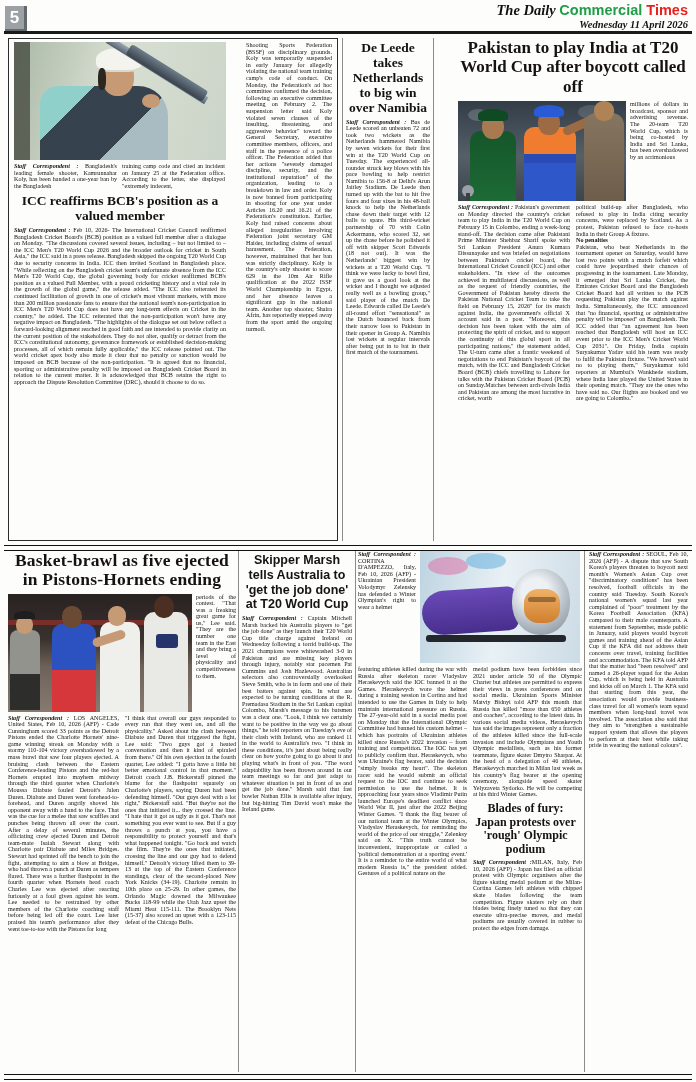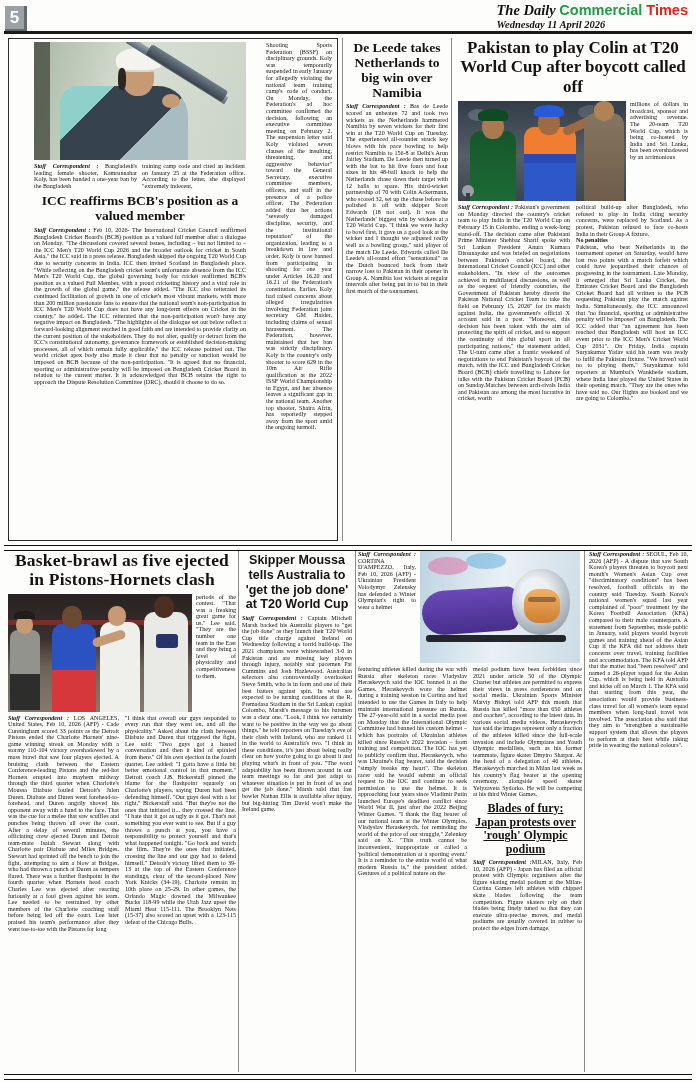--- a/index.html
+++ b/index.html
@@ -4,21 +4,21 @@
 <style>
   html,body{margin:0;padding:0;background:#e8e8e6;}
   .page{position:relative;width:696px;height:1082px;background:#fdfdfb;margin:0 auto;
         font-family:"Liberation Serif",serif;color:#15120f;overflow:hidden;}
   
   .hdr{position:absolute;top:0;left:0;right:0;height:34px;}
   .pagenum{position:absolute;left:5px;top:6px;width:19px;height:23px;background:#9ba1a5;
            border-right:3px solid #63696d;border-bottom:3px solid #63696d;
            color:#fff;font-family:"Liberation Sans",sans-serif;font-weight:bold;
            font-size:17px;text-align:center;line-height:23px;}
-  .mast{position:absolute;right:8px;top:3px;text-align:left;line-height:1.05;}
+  .mast{position:absolute;right:8px;top:3px;text-align:right;line-height:1.05;}
   .mast .l1{font-size:14.5px;font-weight:bold;}
   .mast .t1{font-style:italic;font-family:"Liberation Serif",serif;color:#111;}
   .mast .t2{font-family:"Liberation Sans",sans-serif;color:#1f9e47;}
   .mast .t3{font-family:"Liberation Sans",sans-serif;color:#e8201f;}
   .mast .l2{font-size:10.5px;font-weight:bold;font-style:italic;margin-top:1px;}
   .hrule{position:absolute;top:31px;left:4px;right:4px;height:3px;background:#1a1a1a;}
   
   .body-t{font-size:6.1px;line-height:6.6px;text-align:justify;overflow:hidden;}
   .byline{font-weight:bold;font-style:italic;}
   .subhead-inline{font-weight:bold;display:block;}
@@ -29,29 +29,29 @@
   .topsec{position:absolute;top:38px;left:8px;width:680px;height:505px;}
   .botsec{position:absolute;top:551px;left:8px;width:680px;height:521px;}
   .divider{position:absolute;top:545px;left:4px;right:4px;height:4px;
            border-top:1.5px solid #111;border-bottom:1px solid #111;}
   .botline{position:absolute;top:1074px;left:4px;right:4px;height:4px;
            border-top:1.5px solid #111;border-bottom:1px solid #111;}
   
   .box-koly{position:absolute;left:0;top:0;width:330px;height:503px;border:1px solid #2b2b2b;
             padding:3px 5px;box-sizing:border-box;}
   .koly-h{font-size:19px;line-height:1.12;margin:2px 0 5px 0;}
-  .koly-row{display:flex;gap:20px;height:438px;margin-left:20px;}
+  .koly-row{display:flex;gap:20px;height:438px;}
   .koly-left{width:212px;flex:none;}
   .koly-side{flex:1;height:100%;}
   .photo-frame{position:relative;overflow:hidden;flex:none;}
   .below-row{display:flex;gap:5px;margin-top:3px;}
   .minicol{width:103px;}
   .icc-h{font-size:13.5px;line-height:1.1;margin:5px 0 3px 0;}
   
-  .col-deleede{position:absolute;left:334px;top:0;width:110px;height:503px;
+  .col-deleede{position:absolute;left:334px;top:0;width:92px;height:503px;
                border-left:1px solid #8b8b88;border-right:1px solid #8b8b88;
                padding:0 3px;box-sizing:border-box;}
   .dl-h{font-size:13.5px;line-height:1.12;margin:2px 0 3px 0;}
   
   .box-pak{position:absolute;left:450px;top:0;width:230px;height:503px;}
   .pak-h{font-size:17px;line-height:1.14;margin:0 0 5px 0;}
   .pak-row1{display:flex;gap:4px;}
   .pak-narrow{flex:1;}
   .pak-row2{display:flex;gap:6px;margin-top:3px;}
   .pak-c{width:112px;}
@@ -67,21 +67,21 @@
              border-left:1px solid #8b8b88;border-right:1px solid #8b8b88;
              padding:0 3px;box-sizing:border-box;}
   .marsh-h{font-size:12.5px;line-height:1.18;margin:2px 0 3px 0;}
   
   .box-zel{position:absolute;left:350px;top:0;width:224px;height:521px;}
   .zel-h{font-size:15.5px;line-height:1.15;margin:0 0 4px 0;}
   .zel-row1{display:flex;gap:4px;}
   .zel-side{width:58px;flex:none;}
   .zel-row2{display:flex;gap:6px;margin-top:3px;}
   .zel-c{width:109px;}
-  .blades-h{font-size:12px;line-height:1.15;margin:4px 4px 2px 0;text-decoration:underline;}
+  .blades-h{font-size:12px;line-height:1.15;margin:4px 4px 2px 0;}
   
   .col-korea{position:absolute;left:576px;top:0;width:104px;height:521px;
              border-left:1px solid #8b8b88;padding:0 0 0 4px;box-sizing:border-box;}
   .kor-h{font-size:12px;line-height:1.2;margin:2px 0 3px 0;}
   
   .ph{position:absolute;}
   .photo-shooter{width:212px;height:118px;background:linear-gradient(105deg,#aab8a6 0%,#d8dfd2 45%,#cbd4c8 100%);}
   .photo-cricket{width:168px;height:100px;background:linear-gradient(#333d48,#555f68 55%,#3c444d);}
   .photo-nba{width:184px;height:118px;background:linear-gradient(#282221 0%,#3a312e 38%,#6e625a 62%,#887a6f 100%);}
   .photo-skel{width:160px;height:112px;background:linear-gradient(100deg,#bdd3e1,#e9f1f5 50%,#ccdbe5);}
@@ -125,21 +125,21 @@
         <div class="koly-side body-t">Shooting Sports Federation (BSSF) on disciplinary grounds. Koly was temporarily suspended in early January for allegedly violating the national team training camp's code of conduct. On Monday, the Federation's ad hoc committee confirmed the decision, following an executive committee meeting on February 2. The suspension letter said Koly violated seven clauses of the insulting, threatening, and aggressive behavior" toward the General Secretary, executive committee members, officers, and staff in the presence of a police officer. The Federation added that her actions "severely damaged discipline, security, and the institutional reputation" of the organization, leading to a breakdown in law and order. Koly is now banned from participating in shooting for one year under Articles 16.20 and 16.21 of the Federation's constitution. Earlier, Koly had raised concerns about alleged irregularities involving Federation joint secretary GM Haider, including claims of sexual harassment. The Federation, however, maintained that her ban was strictly disciplinary. Koly is the country's only shooter to score 629 in the 10m Air Rifle qualification at the 2022 ISSF World Championship in Egypt, and her absence leaves a significant gap in the national team. Another top shooter, Shaira Afrin, has reportedly stepped away from the sport amid the ongoing turmoil.</div>
       </div>
     </div>
 
     <div class="col-deleede">
       <h3 class="ser-h dl-h">De Leede takes Netherlands to big win over Namibia</h3>
       <div class="body-t" style="height:438px;"><span class="byline">Staff Correspondent :</span> <span>Bas de Leede scored an unbeaten 72 and took two wickets as the Netherlands hammered Namibia by seven wickets for their first win at the T20 World Cup on Tuesday. The experienced all-rounder struck key blows with his pace bowling to help restrict Namibia to 156-8 at Delhi's Arun Jaitley Stadium. De Leede then turned up with the bat to hit five fours and four sixes in his 48-ball knock to help the Netherlands chase down their target with 12 balls to spare. His third-wicket partnership of 70 with Colin Ackermann, who scored 32, set up the chase before he polished it off with skipper Scott Edwards (18 not out). It was the Netherlands' biggest win by wickets at a T20 World Cup. "I think we were lucky to bowl first, it gave us a good look at the wicket and I thought we adjusted really well as a bowling group," said player of the match De Leede. Edwards called De Leede's all-round effort "sensational" as the Dutch bounced back from their narrow loss to Pakistan in their opener in Group A. Namibia lost wickets at regular intervals after being put in to bat in their first match of the tournament.</span></div>
     </div>
 
     <div class="box-pak">
-      <h1 class="ser-h pak-h">Pakistan to play Colin at T20 World Cup after boycott called off</h1>
+      <h1 class="ser-h pak-h">Pakistan to play India at T20 World Cup after boycott called off</h1>
       <div class="pak-row1">
         <div class="photo-frame photo-cricket">
           <div class="ph" style="left:10px;top:8px;width:20px;height:12px;background:rgba(255,255,255,.18);border-radius:50%;"></div>
           <div class="ph" style="left:120px;top:4px;width:26px;height:14px;background:rgba(255,255,255,.14);border-radius:50%;"></div>
           <div class="ph" style="left:12px;top:30px;width:46px;height:70px;background:linear-gradient(#15562a,#1d6b36);border-radius:10px 10px 0 0;"></div>
           <div class="ph" style="left:24px;top:14px;width:22px;height:24px;background:#a97a52;border-radius:46%;"></div>
           <div class="ph" style="left:20px;top:8px;width:30px;height:12px;background:#0e4a22;border-radius:50% 50% 20% 20%;"></div>
           <div class="ph" style="left:66px;top:26px;width:52px;height:74px;background:linear-gradient(#f07c30 0 36%,#2a4bb5 36% 48%,#2e57c9 48%);border-radius:10px 10px 0 0;"></div>
           <div class="ph" style="left:80px;top:10px;width:22px;height:24px;background:#9c6b44;border-radius:46%;"></div>
           <div class="ph" style="left:76px;top:4px;width:30px;height:12px;background:#2a5bd7;border-radius:50% 50% 20% 20%;"></div>
@@ -156,21 +156,21 @@
         <div class="pak-c body-t" style="height:358px;"><span>political build-up after Bangladesh, who refused to play in India citing security concerns, were replaced by Scotland. As a protest, Pakistan refused to face co-hosts India in their Group A fixture.</span><span class="subhead-inline">No penalties</span><span>Pakistan, who beat Netherlands in the tournament opener on Saturday, would have lost two points with a match forfeit which could have jeopardised their chances of progressing in the tournament. Late Monday, it emerged that Sri Lanka Cricket, the Emirates Cricket Board and the Bangladesh Cricket Board had all written to the PCB requesting Pakistan play the match against India. Simultaneously, the ICC announced that "no financial, sporting or administrative penalty will be imposed" on Bangladesh. The ICC added that "an agreement has been reached that Bangladesh will host an ICC event prior to the ICC Men's Cricket World Cup 2031". On Friday, India captain Suryakumar Yadav said his team was ready to fulfil the Pakistan fixture. "We haven't said no to playing them," Suryakumar told reporters at Mumbai's Wankhede stadium, where India later played the United States in their opening match. "They are the ones who have said no. Our flights are booked and we are going to Colombo."</span></div>
       </div>
     </div>
   </div>
 
   <div class="divider"></div>
 
   <div class="botsec">
 
     <div class="box-nba">
-      <h1 class="ser-h nba-h">Basket-brawl as five ejected in Pistons-Hornets clash</h1>
+      <h1 class="ser-h nba-h">Basket-brawl as five ejected in Pistons-Hornets ending</h1>
       <div class="nba-row1">
         <div class="photo-frame photo-nba">
           <div class="ph" style="left:0;top:26px;width:184px;height:5px;background:#8c2f2b;opacity:.8;"></div>
           <div class="ph" style="left:2px;top:36px;width:30px;height:80px;background:linear-gradient(#93938e 0 55%,#2d2d2b 55%);border-radius:8px 8px 0 0;"></div>
           <div class="ph" style="left:8px;top:22px;width:17px;height:18px;background:#c59a74;border-radius:46%;"></div>
           <div class="ph" style="left:6px;top:17px;width:21px;height:8px;background:#1e1e1e;border-radius:50% 50% 0 0;"></div>
           <div class="ph" style="left:44px;top:30px;width:44px;height:88px;background:linear-gradient(#2b52c0 0 52%,#d6373a 52%);border-radius:10px 10px 0 0;"></div>
           <div class="ph" style="left:54px;top:12px;width:20px;height:22px;background:#6b4a33;border-radius:46%;"></div>
           <div class="ph" style="left:92px;top:28px;width:40px;height:90px;background:#efefec;border-radius:10px 10px 0 0;"></div>
           <div class="ph" style="left:100px;top:12px;width:18px;height:20px;background:#c59a74;border-radius:46%;"></div>
@@ -181,21 +181,21 @@
         </div>
         <div class="nba-side body-t" style="height:118px;">periods of the contest. "That was a freaking great game for us," Lee said. "They are the number one team in the East and they bring a level of physicality and competitiveness to them.</div>
       </div>
       <div class="nba-row2">
         <div class="nba-c body-t" style="height:358px;"><span class="byline">Staff Correspondent :</span> <span>LOS ANGELES, United States, Feb 10, 2026 (AFP) - Cade Cunningham scored 33 points as the Detroit Pistons ended the Charlotte Hornets' nine-game winning streak on Monday with a stormy 110-104 victory overshadowed by a mass brawl that saw four players ejected. A bruising clash between the Eastern Conference-leading Pistons and the red-hot Hornets erupted into mayhem midway through the third quarter when Charlotte's Moussa Diabate fouled Detroit's Jalen Duren. Diabate and Duren went forehead-to-forehead, and Duren angrily shoved his opponent away with a hand to the face. That was the cue for a melee that saw scuffles and punches being thrown all over the court. After a delay of several minutes, the officiating crew ejected Duren and Detroit team-mate Isaiah Stewart along with Charlotte pair Diabate and Miles Bridges. Stewart had sprinted off the bench to join the fight, attempting to aim a blow at Bridges, who had thrown a punch at Duren as tempers flared. There was a further flashpoint in the fourth quarter when Hornets head coach Charles Lee was ejected after reacting furiously at a foul given against his team. Lee needed to be restrained by other members of the Charlotte coaching staff before being led off the court. Lee later praised his team's performance after they went toe-to-toe with the Pistons for long</span></div>
         <div class="nba-c body-t" style="height:358px;">"I think that overall our guys responded to every run that they went on, and all the physicality." Asked about the clash between Diabate and Duren that triggered the fight, Lee said: "Two guys got a heated conversation and then it kind of spiraled from there." Of his own ejection in the fourth quarter, Lee added: "I gotta have a little bit better emotional control in that moment." Detroit coach J.B. Bickerstaff pinned the blame for the flashpoint squarely on Charlotte's players, saying Duren had been defending himself. "Our guys deal with a lot right," Bickerstaff said. "But they're not the ones that initiated it... they crossed the line. "I hate that it got as ugly as it got. That's not something you ever want to see. But if a guy throws a punch at you, you have a responsibility to protect yourself and that's what happened tonight. "Go back and watch the film. They're the ones that initiated, crossing the line and our guy had to defend himself." Detroit's victory lifted them to 39-13 at the top of the Eastern Conference standings, clear of the second-placed New York Knicks (34-19). Charlotte remain in 10th place on 25-29. In other games, the Orlando Magic downed the Milwaukee Bucks 118-99 while the Utah Jazz upset the Miami Heat 115-111. The Brooklyn Nets (15-37) also scored an upset with a 123-115 defeat of the Chicago Bulls.</div>
       </div>
     </div>
 
     <div class="col-marsh">
-      <h3 class="san-h marsh-h">Skipper Moussa tells Australia to 'get the job done' at T20 World Cup</h3>
+      <h3 class="san-h marsh-h">Skipper Marsh tells Australia to 'get the job done' at T20 World Cup</h3>
       <div class="body-t" style="height:448px;"><span class="byline">Staff Correspondent :</span> <span>Captain Mitchell Marsh backed his Australia players to "get the job done" as they launch their T20 World Cup title charge against Ireland on Wednesday following a torrid build-up. The 2021 champions were whitewashed 3-0 in Pakistan and are missing key players through injury, notably star pacemen Pat Cummins and Josh Hazlewood. Australian selectors also controversially overlooked Steve Smith, who is in form and one of their best batters against spin. In what are expected to be turning conditions at the R. Premadasa Stadium in the Sri Lankan capital Colombo, Marsh's message to his batsmen was a clear one. "Look, I think we certainly want to be positive in the way we go about things," he told reporters on Tuesday's eve of their clash with Ireland, who are ranked 11 in the world to Australia's two. "I think in these conditions, it's just about being really clear on how you're going to go about it and playing what's in front of you. "The word adaptability has been thrown around in our team meetings so far and just adapt to whatever situation is put in front of us and get the job done." Marsh said that fast bowler Nathan Ellis is available after injury, but big-hitting Tim David won't make the Ireland game.</span></div>
     </div>
 
     <div class="box-zel">
       <div class="zel-row1">
         <div class="zel-side body-t" style="height:112px;"><span class="byline">Staff Correspondent :</span> <span>CORTINA D'AMPEZZO, Italy, Feb 10, 2026 (AFP) - Ukrainian President Volodymyr Zelensky has defended a Winter Olympian's right to wear a helmet</span></div>
         <div class="photo-frame photo-skel">
           <div class="ph" style="left:8px;top:6px;width:40px;height:18px;background:rgba(222,104,160,.5);border-radius:50%;"></div>
           <div class="ph" style="left:46px;top:2px;width:40px;height:16px;background:rgba(90,170,220,.5);border-radius:50%;"></div>
           <div class="ph" style="left:2px;top:38px;width:96px;height:44px;background:linear-gradient(#6a4ab8,#472e8c);border-radius:22px 10px 10px 22px;transform:rotate(-4deg);"></div>

